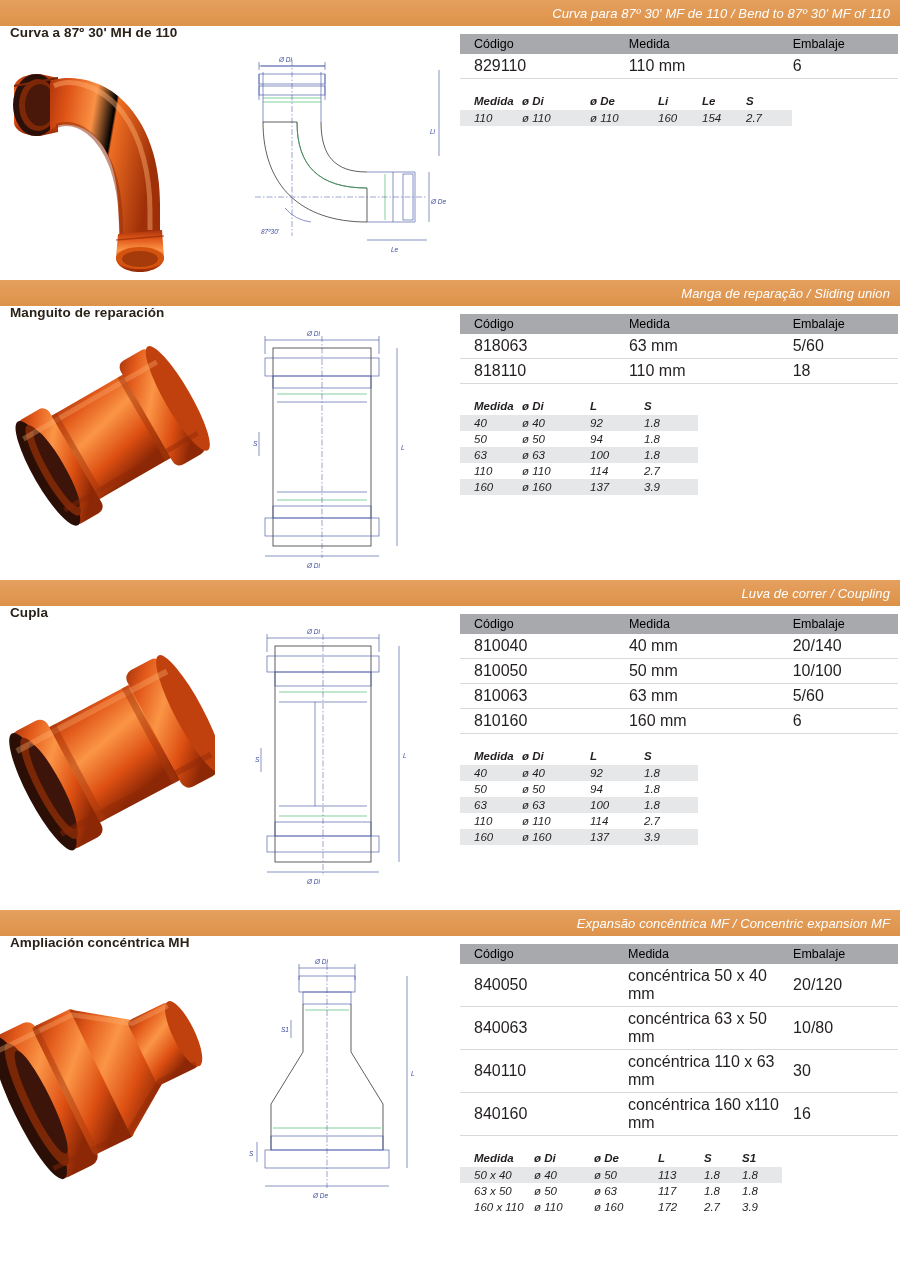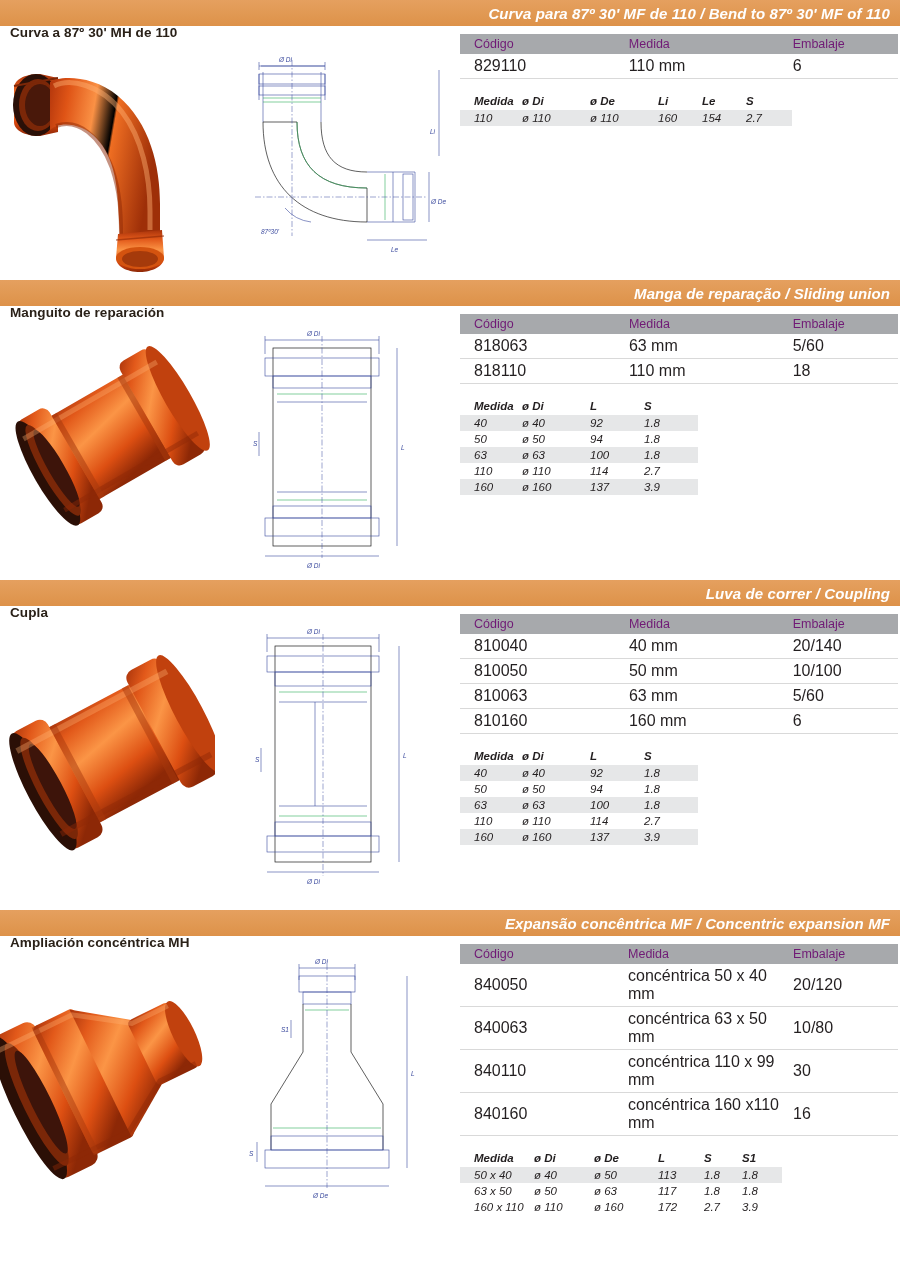--- a/index.html
+++ b/index.html
@@ -37,24 +37,24 @@
     box-sizing: border-box;
   }
   .sec-title {
     font-size: 13.5px;
     font-weight: bold;
     color: #2a2118;
     letter-spacing: 0.1px;
     margin-top: 39px;
   }
   .sec-sub {
-    font-size: 15px;
+    font-size: 13px;
     font-style: italic;
     color: #ffffff;
-    font-weight: bold;
+    font-weight: normal;
     letter-spacing: 0.1px;
   }
 
   .sec-body {
     display: flex;
     flex-direction: row;
     align-items: flex-start;
   }
   .photo-col {
     width: 215px;
@@ -73,21 +73,21 @@
   }
 
   
   table.codes {
     width: 438px;
     border-collapse: collapse;
     font-size: 12.5px;
   }
   table.codes thead th {
     background: #a7a9ac;
-    color: #701a75;
+    color: #000000;
     font-weight: normal;
     font-size: 12.5px;
     padding: 3px 0 3px 0;
     text-align: left;
     margin-left: 36px;
   }
   table.codes thead th.c1 { padding-left: 14px; width: 160px;}
   table.codes thead th.c2 { width: 170px; text-align: left; }
   table.codes thead th.c3 { width: 108px; text-align: left;}
   table.codes tbody td {
@@ -669,21 +669,21 @@
               <td>concéntrica 50 x 40 mm</td>
               <td>20/120</td>
             </tr>
             <tr>
               <td class="c1">840063</td>
               <td>concéntrica 63 x 50 mm</td>
               <td>10/80</td>
             </tr>
             <tr>
               <td class="c1">840110</td>
-              <td>concéntrica 110 x 99 mm</td>
+              <td>concéntrica 110 x 63 mm</td>
               <td>30</td>
             </tr>
             <tr>
               <td class="c1">840160</td>
               <td>concéntrica 160 x110 mm</td>
               <td>16</td>
             </tr>
           </tbody>
         </table>
 

